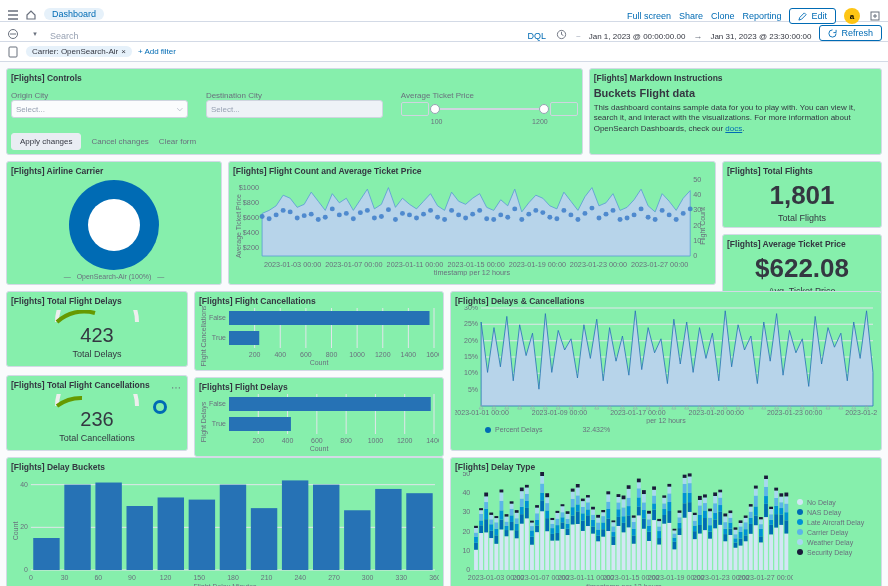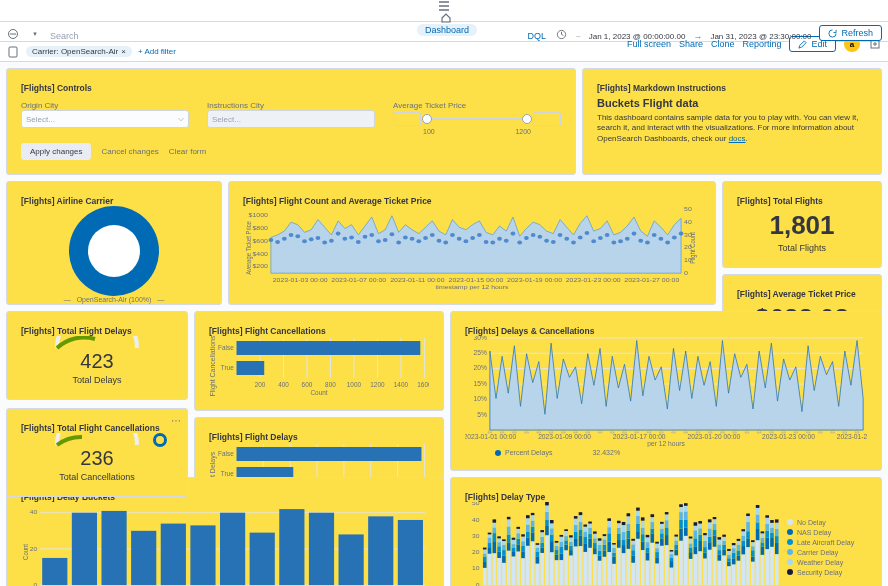--- a/index.html
+++ b/index.html
@@ -1,33 +1,33 @@
 <!DOCTYPE html>
 <html><head>
 <meta charset="utf-8">
 <style>
   * { box-sizing: border-box; margin: 0; padding: 0; }
   body { font-family: -apple-system, BlinkMacSystemFont, "Segoe UI", Helvetica, Arial, sans-serif; font-size: 10px; color: #343741; background: #fafbfd; width: 888px; }
-  .topbar { display: flex; align-items:center; height:22px; background:#fff; border-bottom:1px solid #d3dae6; padding:0 6px;flex-direction:column; }
+  .topbar { display: flex; align-items:flex-start; height:22px; background:#fff; border-bottom:1px solid #d3dae6; padding:8px 6px; }
   .ic { width:14px; height:14px; display:inline-flex; align-items:center; justify-content:center; color:#69707d; }
   .crumb { display:flex; gap:6px; align-items:center; margin-left:6px; }
   .chip { background:#e6f1fa; color:#006bb4; padding:1px 8px; border-radius:8px; font-size:9px; }
   .top-right { margin-left:auto; display:flex; align-items:center; gap:8px; }
   .link { color:#006bb4; font-size:9px; cursor:pointer; }
   .btn { border:1px solid #006bb4; color:#006bb4; background:#fff; font-size:9px; padding:2px 8px; border-radius:3px; display:inline-flex; gap:4px; align-items:center; }
   .avatar { width:16px; height:16px; border-radius:50%; background:#fec514; color:#000; font-size:8px; font-weight:bold; display:flex; align-items:center; justify-content:center; }
   .bar2 { display:flex; align-items:flex-end; height:20px; background:#fff; border-bottom:1px solid #d3dae6; padding:0 6px; gap:8px; }
   .search { flex:1; color:#98a2b3; font-size:9px; }
   .bar3 { display:flex; align-items:center; height:20px; background:#fff; border-bottom:1px solid #d3dae6; padding:0 6px; gap:6px; }
   .filter-pill { background:#e6f1fa; color:#343741; font-size:8px; padding:1px 6px; border-radius:8px; display:flex; gap:3px; align-items:center; }
   .add-filter { color:#006bb4; font-size:8px; }
 
   .page { padding:6px; display:flex; flex-direction:column; gap:6px; }
   .row { display:flex; gap:6px; }
-  .panel { background:#fde047; border:1px solid #d3dae6; border-radius:3px; padding:14px; display:flex; flex-direction:column; }
+  .panel { background:#86efac; border:1px solid #d3dae6; border-radius:3px; padding:4px; display:flex; flex-direction:column; }
   .ptitle { font-size:8.5px; font-weight:bold; color:#343741; }
   .sub { font-size:8px; color:#69707d; }
   .metric-big { font-size:26px; font-weight:800; text-align:center; }
   .metric-lbl { font-size:9px; text-align:center; color:#343741; margin-top:2px; }
   .sel { border:1px solid #cfd5df; border-radius:3px; height:18px; font-size:8px; padding:0 4px; color:#98a2b3; background:#fbfcfd; display:flex; align-items:center; justify-content:space-between; }
   .btn-gray { background:#e9edf3; border:1px solid #e9edf3; border-radius:3px; font-size:8px; padding:3px 8px; color:#343741; }
   .ghost { font-size:8px; color:#69707d; }
   svg text { font-family: inherit; font-size:7px; fill:#69707d; }
   .tick { stroke:#e1e5eb; stroke-width:1; }
   .legend-item { display:flex; align-items:center; gap:4px; font-size:7px; color:#69707d; }
@@ -130,21 +130,21 @@
     <span class="ptitle">[Flights] Controls</span>
     <div class="row" style="margin-top:8px;gap:18px">
       <div style="flex:1">
         <div class="sub">Origin City</div>
         <div class="sel">
               <span>Select...</span>
               <span>⌵</span>
             </div>
       </div>
       <div style="flex:1">
-        <div class="sub">Instructions City</div>
+        <div class="sub">Destination City</div>
         <div class="sel" style="background:#eef2f7">
               <span>Select...</span>
             </div>
       </div>
       <div style="flex:1">
         <div class="sub">Average Ticket Price</div>
         <div style="position:relative;height:18px;display:flex;align-items:center;">
           <div style="width:28px;height:14px;border:1px solid #cfd5df;border-radius:2px"></div>
           <div style="flex:1;height:2px;background:#cfd5df;margin:0 2px;position:relative">
             <div style="position:absolute;left:-1px;top:-4px;width:10px;height:10px;border-radius:50%;border:1px solid #98a2b3;background:#fff"></div>

